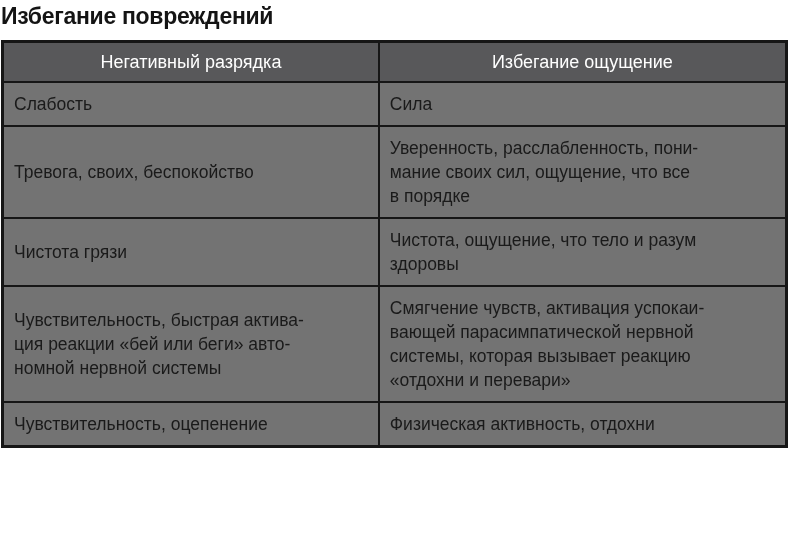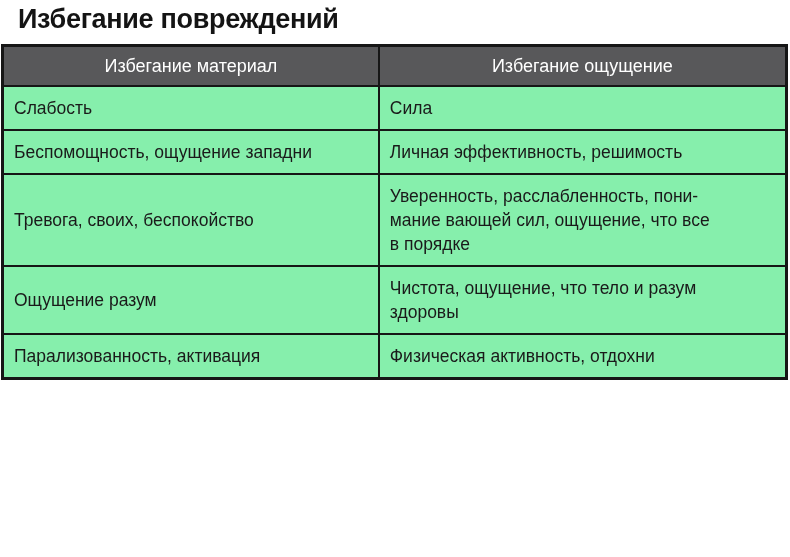--- a/index.html
+++ b/index.html
@@ -11,25 +11,25 @@
     color: #1a1a1a;
   }
   .page {
     width: 790px;
     height: 557px;
     box-sizing: border-box;
     overflow: hidden;
     background: #ffffff;
   }
   .doc-title {
-    font-size: 27px;
+    font-size: 23px;
     font-weight: bold;
     letter-spacing: -0.3px;
     color: #141414;
-    margin: 3px 0 9px 18px;
+    margin: 3px 0 9px 1px;
     line-height: 1.2;
   }
   table.harm-table {
     width: 787px;
     margin-left: 1px;
     border-collapse: collapse;
     table-layout: fixed;
   }
   table.harm-table, table.harm-table th, table.harm-table td {
     border: 2px solid #161616;
@@ -46,63 +46,68 @@
     padding: 7px 8px;
     line-height: 24px;
   }
   td.cell {
     font-size: 17.5px;
     line-height: 24px;
     padding: 9px 10px 9px 10px;
     vertical-align: middle;
     white-space: pre-line;
     color: #1a1a1a;
-    background: #86efac;
+    background: #737373;
   }
   col.neg-col { width: 48%; }
   col.pos-col { width: 52%; }
 </style>
 </head>
 <body>
 
 <div class="page">
 
   <div class="doc-title">Избегание повреждений</div>
 
   <table class="harm-table">
     <colgroup>
       <col class="neg-col">
       <col class="pos-col">
     </colgroup>
     <thead>
       <tr>
-        <th class="col-header">Избегание материал</th>
+        <th class="col-header">Негативный разрядка</th>
         <th class="col-header">Избегание ощущение</th>
       </tr>
     </thead>
     <tbody>
       <tr>
         <td class="cell">Слабость</td>
         <td class="cell">Сила</td>
       </tr>
       <tr>
-        <td class="cell">Беспомощность, ощущение западни</td>
-        <td class="cell">Личная эффективность, решимость</td>
-      </tr>
-      <tr>
         <td class="cell">Тревога, своих, беспокойство</td>
         <td class="cell">Уверенность, расслабленность, пони-
-мание вающей сил, ощущение, что все
+мание своих сил, ощущение, что все
 в порядке</td>
       </tr>
       <tr>
-        <td class="cell">Ощущение разум</td>
+        <td class="cell">Чистота грязи</td>
         <td class="cell">Чистота, ощущение, что тело и разум
 здоровы</td>
       </tr>
       <tr>
-        <td class="cell">Парализованность, активация</td>
+        <td class="cell">Чувствительность, быстрая актива-
+ция реакции «бей или беги» авто-
+номной нервной системы</td>
+        <td class="cell">Смягчение чувств, активация успокаи-
+вающей парасимпатической нервной
+системы, которая вызывает реакцию
+«отдохни и перевари»</td>
+      </tr>
+      <tr>
+        <td class="cell">Чувствительность, оцепенение</td>
         <td class="cell">Физическая активность, отдохни</td>
       </tr>
     </tbody>
   </table>
 
 </div>
 
 </body></html>

